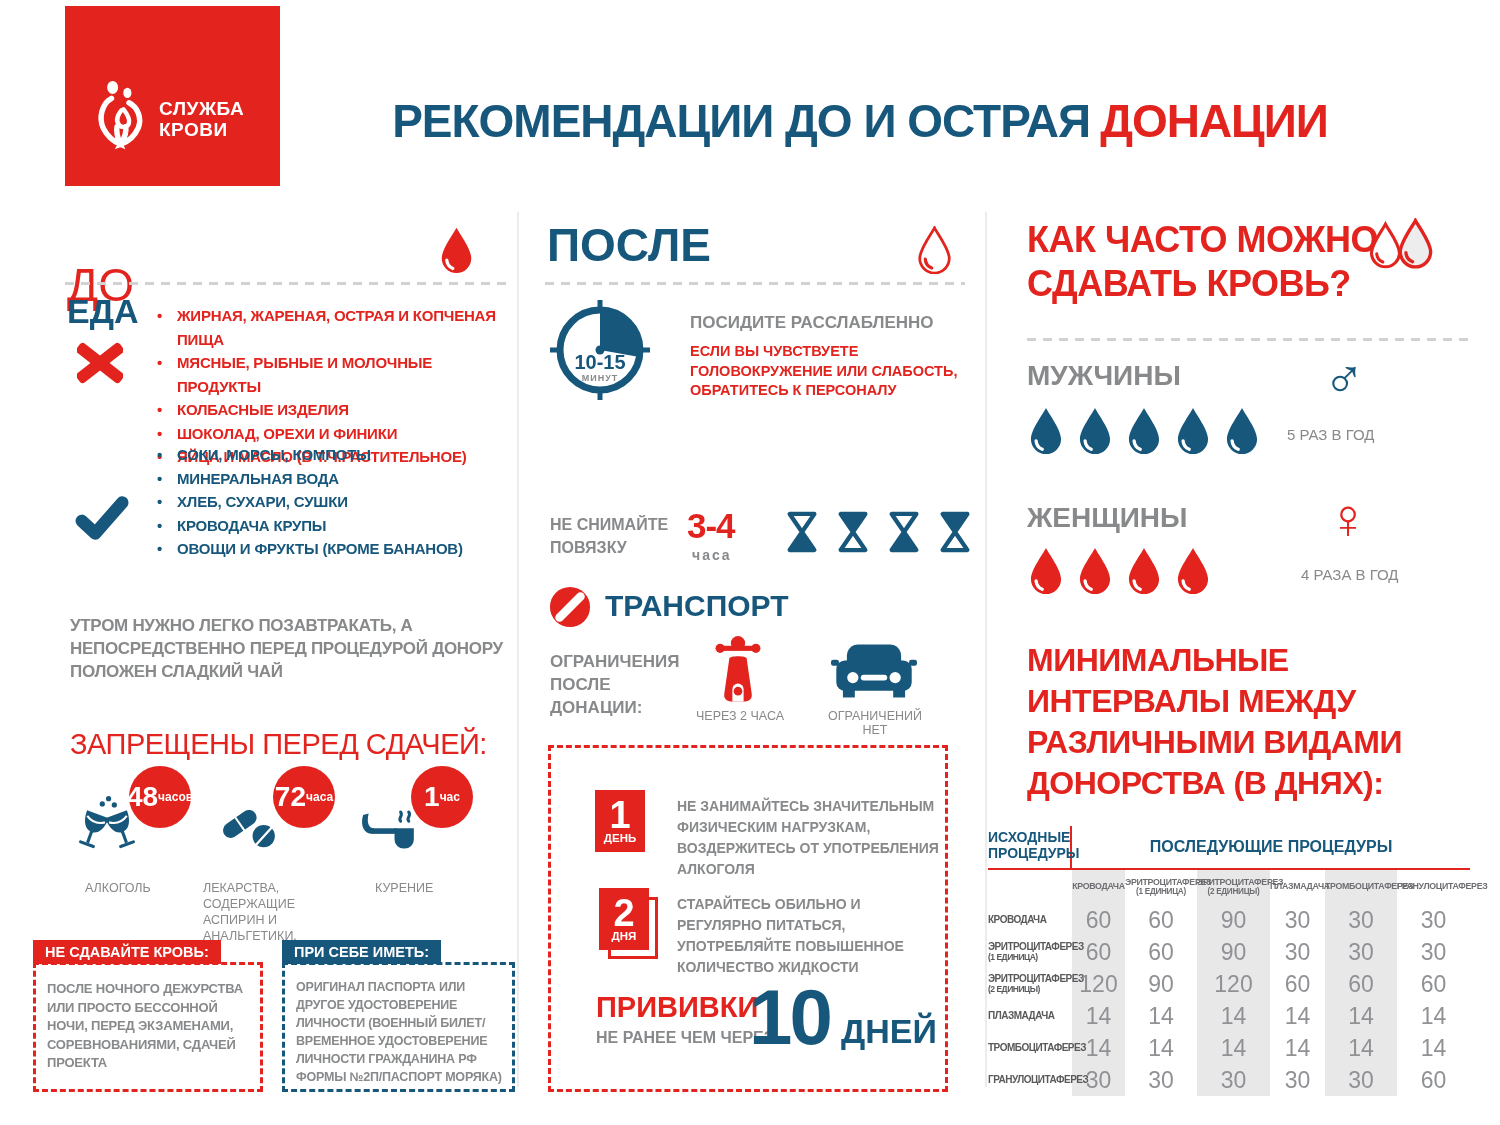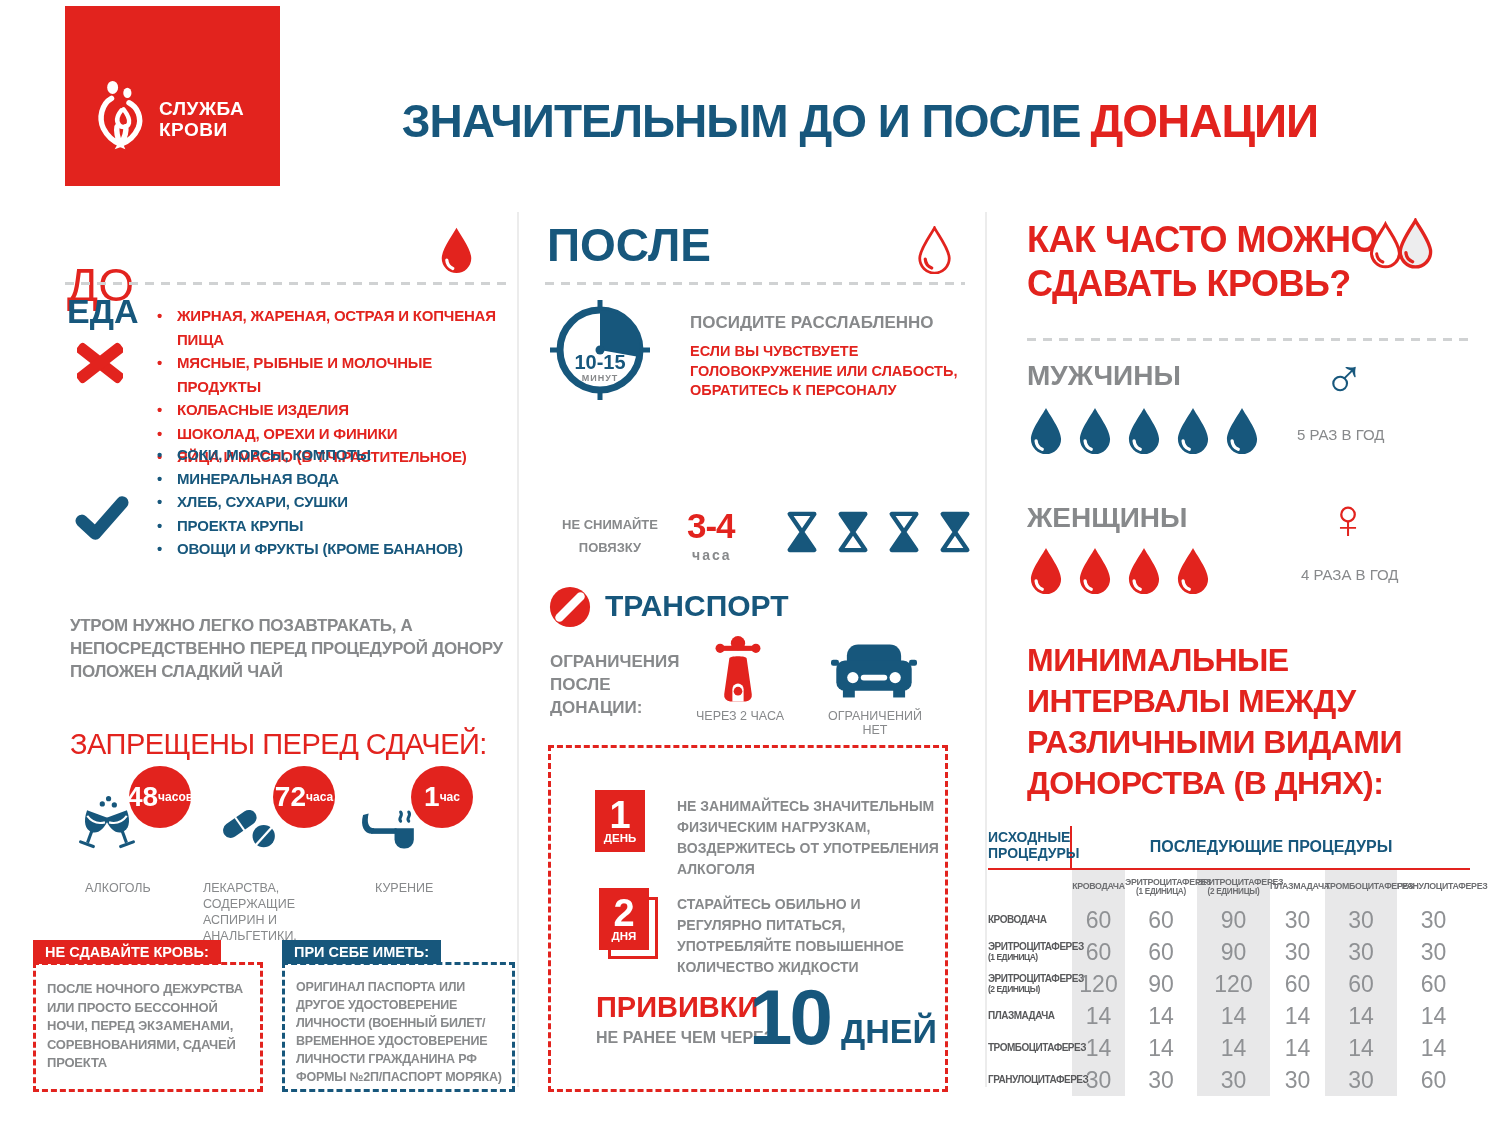--- a/index.html
+++ b/index.html
@@ -73,21 +73,21 @@
 
   
   .col-b{position:absolute;left:545px;top:210px;width:420px;height:890px;}
   .after-word{position:absolute;left:2px;top:8px;font-size:46px;}
   .after-drop{position:absolute;left:371px;top:16px;}
   .clock{position:absolute;left:5px;top:90px;}
   .relax-t{position:absolute;left:145px;top:103px;font-size:17px;}
   .relax-w{position:absolute;left:145px;top:132px;width:305px;font-size:14.5px;line-height:19.5px;color:var(--red);font-weight:700;}
   .banner{position:absolute;left:0;top:218px;width:420px;height:58px;background:var(--red);
           display:flex;align-items:center;justify-content:center;color:#fff;font-weight:700;font-size:17px;text-align:center;}
-  .bnd-l{position:absolute;left:5px;top:303px;width:120px;font-size:13px;line-height:23px;text-align:center;}
+  .bnd-l{position:absolute;left:5px;top:303px;width:120px;font-size:16px;line-height:23px;}
   .bnd-v{position:absolute;left:142px;top:296px;font-size:35px;color:var(--red);font-weight:700;letter-spacing:-1px;}
   .bnd-u{position:absolute;left:147px;top:337px;font-size:14px;letter-spacing:2px;}
   .hgs{position:absolute;left:238px;top:299px;display:flex;gap:13px;}
   .nosign{position:absolute;left:4px;top:376px;}
   .transp-h{position:absolute;left:60px;top:379px;font-size:30px;}
   .restr-l{position:absolute;left:5px;top:440px;width:140px;font-size:17px;line-height:23px;}
   .scooter{position:absolute;left:170px;top:422px;}
   .s-label{position:absolute;left:145px;top:499px;width:100px;text-align:center;font-size:12.5px;color:var(--gray);}
   .car{position:absolute;left:286px;top:430px;}
   .c-label{position:absolute;left:276px;top:499px;width:108px;text-align:center;font-size:12.5px;color:var(--gray);}
@@ -108,21 +108,21 @@
   .vac-u{position:absolute;left:290px;top:264px;font-size:34px;color:var(--blue);font-weight:700;}
 
   
   .col-c{position:absolute;left:1027px;top:210px;width:445px;height:620px;}
   .freq-h{position:absolute;left:0;top:8px;font-size:36px;line-height:44px;color:var(--red);font-weight:700;letter-spacing:-.5px;}
   .dpair{position:absolute;left:341px;top:8px;}
   .sex-l{font-size:28px;}
   .men-l{position:absolute;left:0;top:150px;}
   .male-s{position:absolute;left:296px;top:134px;font-size:56px;color:var(--blue);font-weight:700;}
   .men-drops{position:absolute;left:0;top:196px;display:flex;gap:11px;}
-  .men-t{position:absolute;left:270px;top:216px;font-size:15px;color:var(--gray);}
+  .men-t{position:absolute;left:260px;top:216px;font-size:15px;color:var(--gray);}
   .wom-l{position:absolute;left:0;top:292px;}
   .female-s{position:absolute;left:300px;top:276px;font-size:56px;color:var(--red);font-weight:700;}
   .wom-drops{position:absolute;left:0;top:336px;display:flex;gap:11px;}
   .wom-t{position:absolute;left:274px;top:356px;font-size:15px;color:var(--gray);}
   .int-h{position:absolute;left:0;top:430px;font-size:32px;line-height:41px;color:var(--red);font-weight:700;letter-spacing:-.5px;}
 
   
   .tbl{position:absolute;left:988px;top:826px;width:482px;}
   .thead{display:flex;align-items:center;height:44px;border-bottom:2px solid var(--red);}
   .th-left{width:84px;color:var(--blue);font-weight:700;font-size:14px;line-height:16px;
@@ -158,21 +158,21 @@
       <path d="M34 40 C16 50 10 76 19 95 C26 109 38 119 50 124 C45 112 42 102 44 92" fill="none" stroke="#fff" stroke-width="10" stroke-linecap="round"></path>
       <path d="M66 48 C82 56 90 76 83 94 C76 110 62 120 51 124 C58 112 62 102 60 92" fill="none" stroke="#fff" stroke-width="10" stroke-linecap="round"></path>
       <path d="M52 62 C44 72 42 82 48 89 C54 95 64 93 66 85 C68 77 62 68 56 60" fill="none" stroke="#fff" stroke-width="8" stroke-linecap="round"></path>
     </svg>
     <div class="logo-text">
       <div>СЛУЖБА</div>
       <div>КРОВИ</div>
     </div>
   </div>
   <h1 class="title">
-    <span>ЗНАЧИТЕЛЬНЫМ ДО И ПОСЛЕ</span><span class="accent">ДОНАЦИИ</span>
+    <span>РЕКОМЕНДАЦИИ ДО И ОСТРАЯ</span><span class="accent">ДОНАЦИИ</span>
   </h1>
 
   <div class="vdiv" style="left:517px"></div>
   <div class="vdiv" style="left:985px"></div>
 
   <section class="col-a">
     <div class="do-word h-red">ДО</div>
     <svg class="do-drop" width="37" height="48" viewBox="0 0 40 52">
       <use href="#dropP" fill="#e2231e"></use>
       <path d="M9.5 37 A10.5 10.5 0 0 0 16 46" stroke="#fff" stroke-width="3.5" fill="none" stroke-linecap="round"></path>
@@ -192,21 +192,21 @@
       <li>ЯЙЦА И МАСЛО (В Т.Ч.РАСТИТЕЛЬНОЕ)</li>
     </ul>
 
     <svg class="check-icon" width="54" height="44" viewBox="0 0 56 44">
       <path d="M7 25 L21 38 L49 6" stroke="#17577c" stroke-width="13" fill="none" stroke-linecap="round" stroke-linejoin="round"></path>
     </svg>
     <ul class="plist list-ok">
       <li>СОКИ, МОРСЫ, КОМПОТЫ</li>
       <li>МИНЕРАЛЬНАЯ ВОДА</li>
       <li>ХЛЕБ, СУХАРИ, СУШКИ</li>
-      <li>ПРОЕКТА КРУПЫ</li>
+      <li>КРОВОДАЧА КРУПЫ</li>
       <li>ОВОЩИ И ФРУКТЫ (КРОМЕ БАНАНОВ)</li>
     </ul>
 
     <p class="note graytxt">УТРОМ НУЖНО ЛЕГКО ПОЗАВТРАКАТЬ, А НЕПОСРЕДСТВЕННО ПЕРЕД ПРОЦЕДУРОЙ ДОНОРУ ПОЛОЖЕН СЛАДКИЙ ЧАЙ</p>
     <div class="banned-h h-red">ЗАПРЕЩЕНЫ ПЕРЕД СДАЧЕЙ:</div>
 
     <div class="bgroup" style="left:2px">
       <svg style="position:absolute;left:6px;top:30px" width="68" height="80" viewBox="0 0 130 140">
         <g fill="#17577c">
           <g transform="rotate(20 38 70)">

